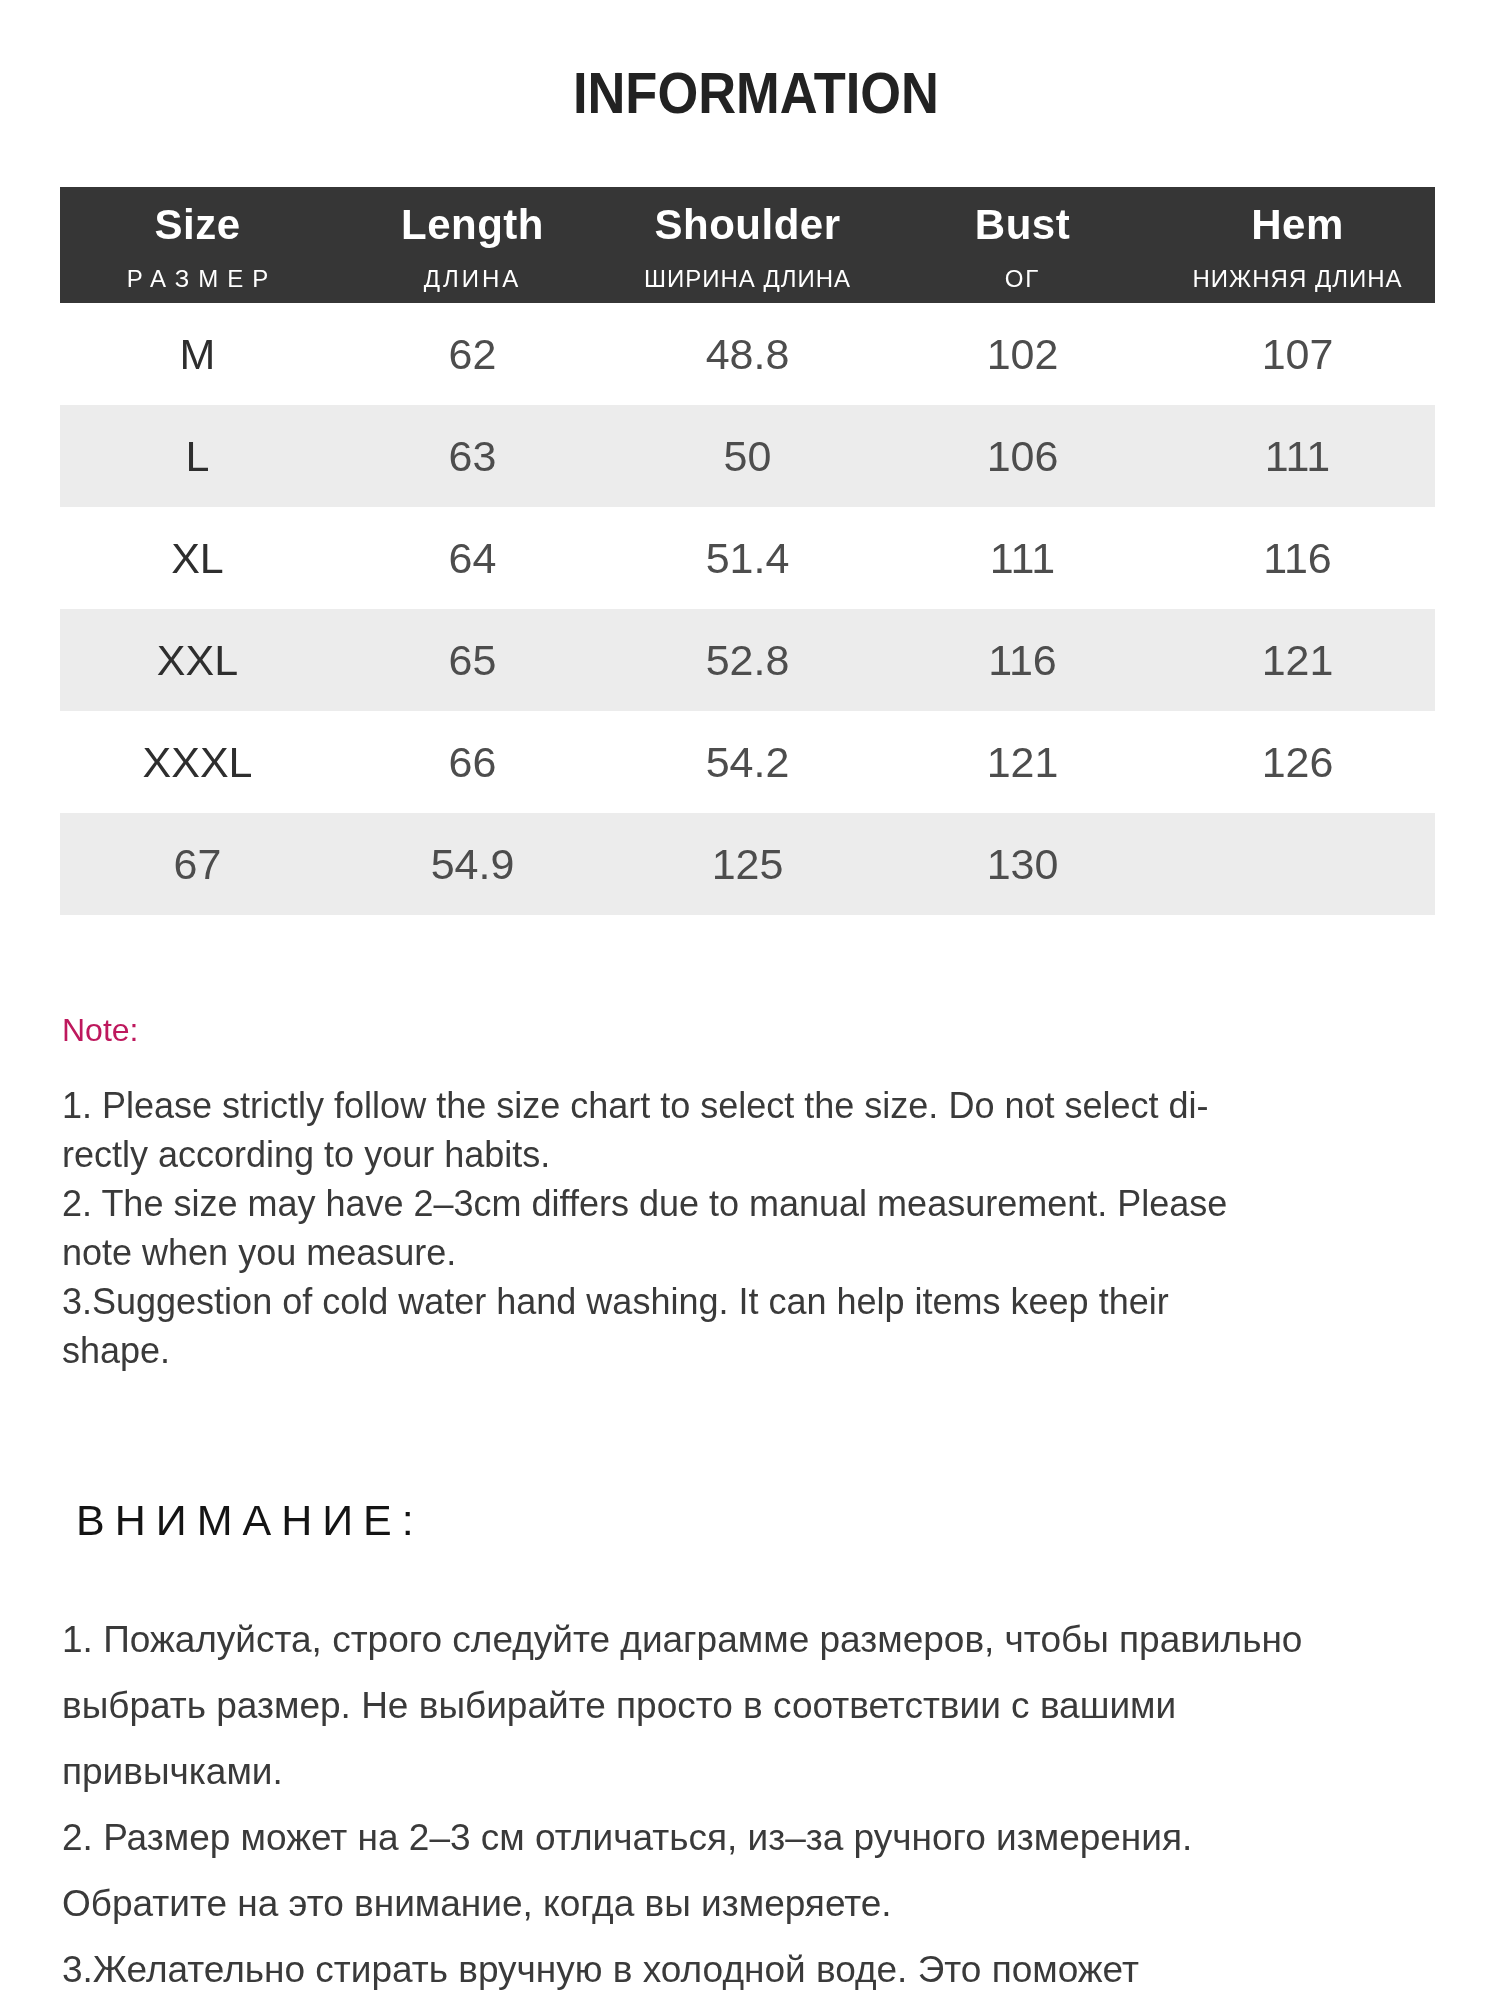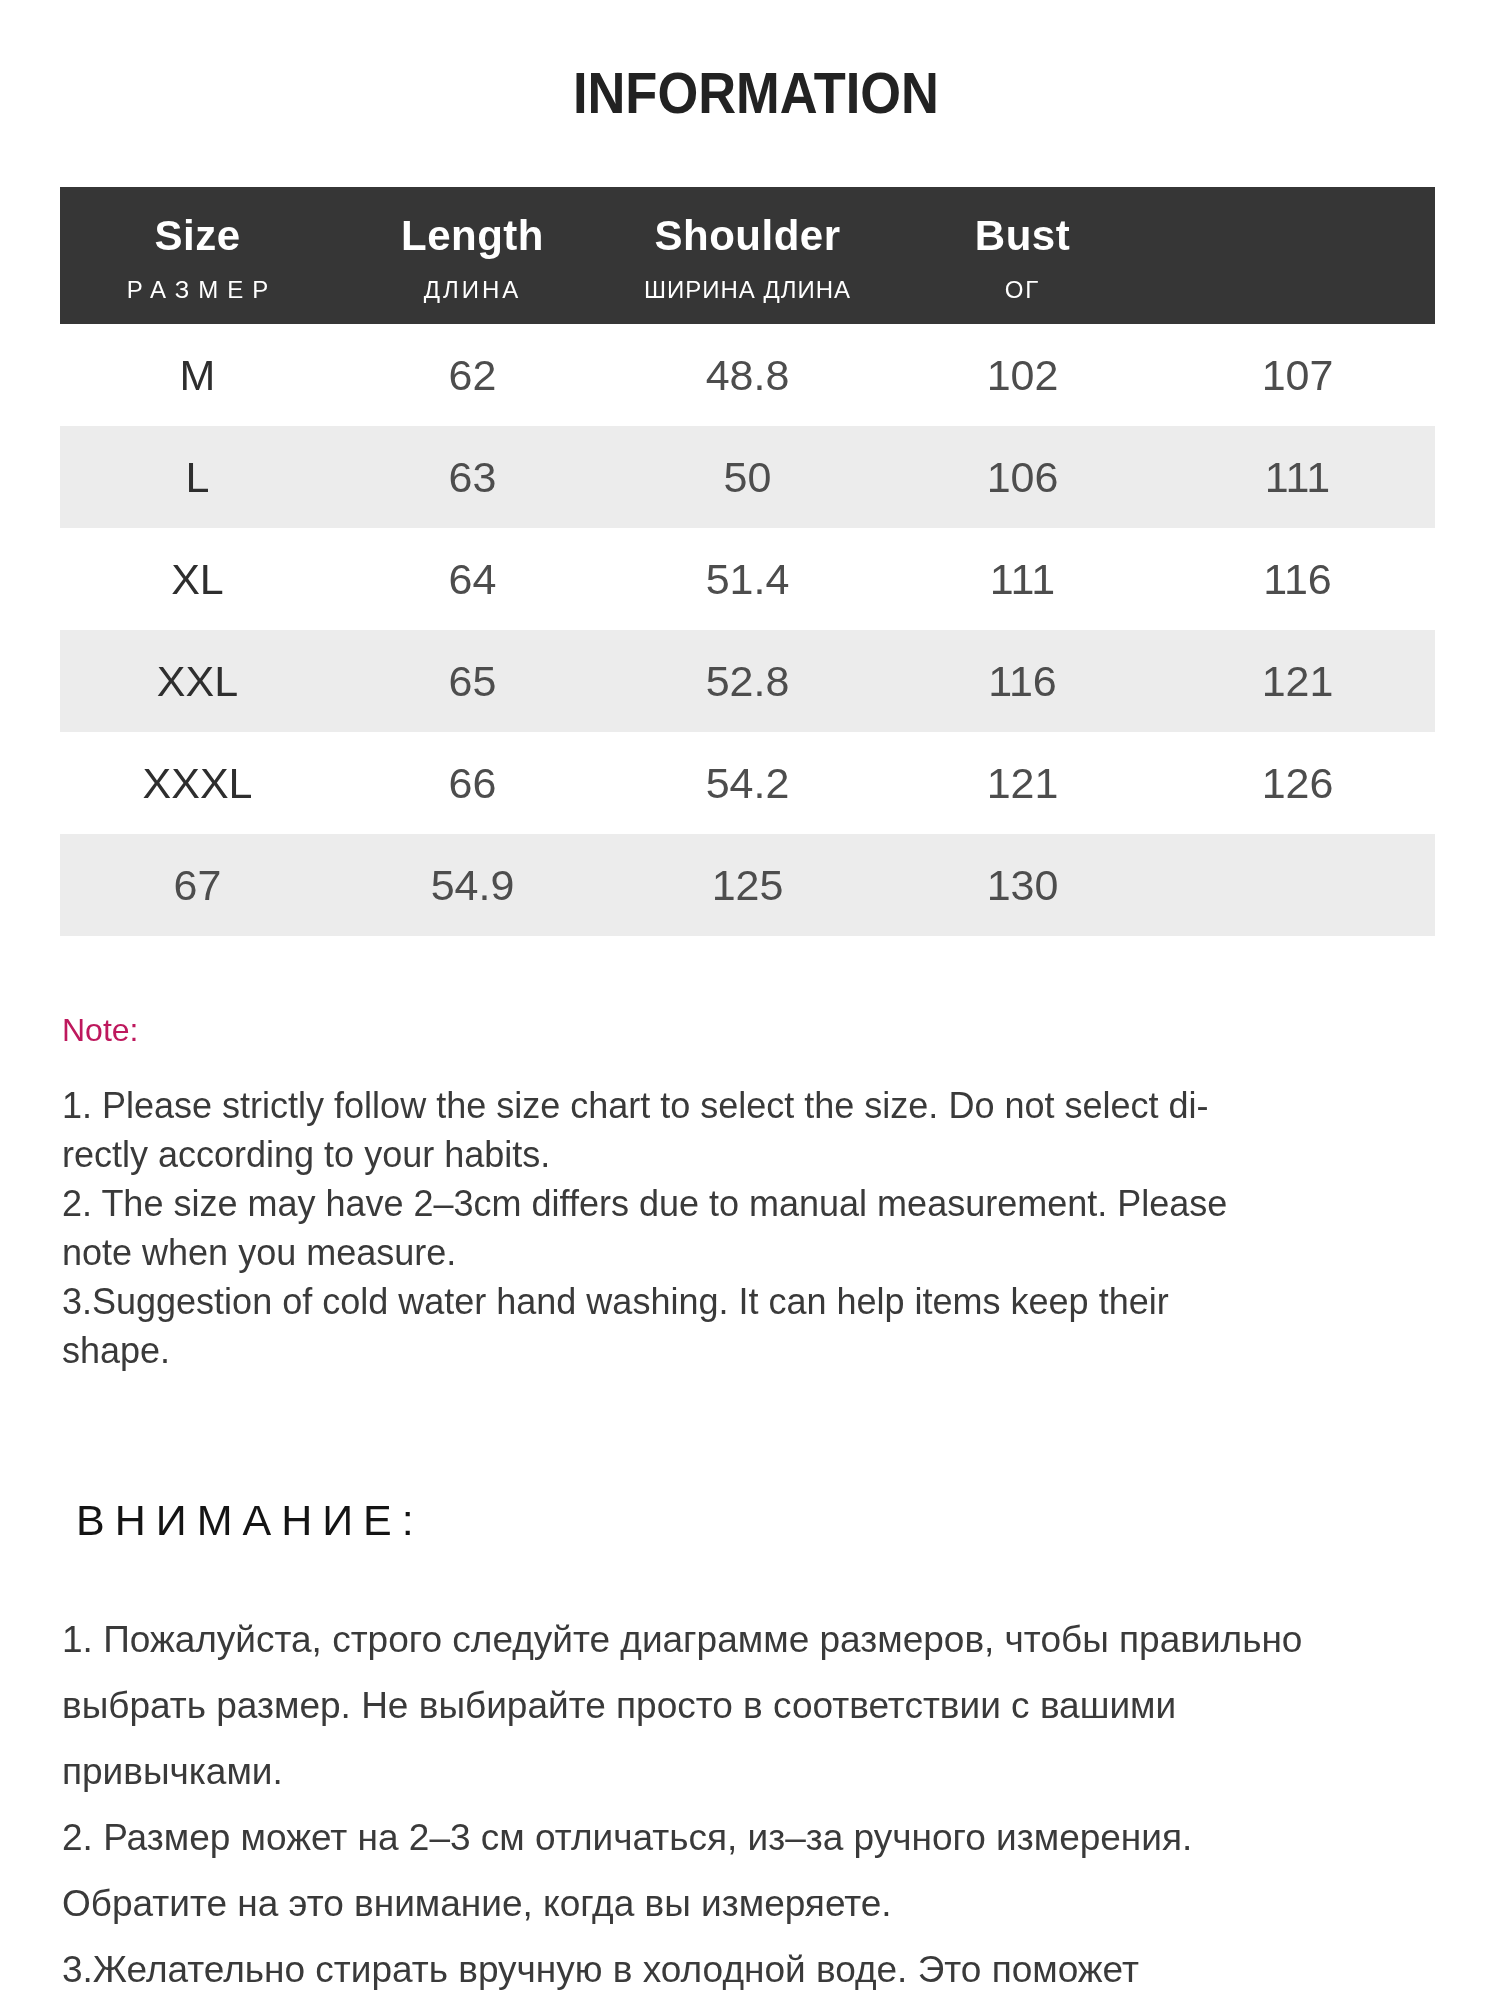--- a/index.html
+++ b/index.html
@@ -35,21 +35,21 @@
   
   .chart {
     position: absolute;
     left: 60px;
     top: 187px;
     width: 1375px;
   }
   .thead {
     display: grid;
     grid-template-columns: repeat(5, 1fr);
-    height: 137px;
+    height: 116px;
     background: #363636;
     color: #ffffff;
   }
   .th {
     display: flex;
     flex-direction: column;
     align-items: center;
     justify-content: center;
     gap: 16px;
     padding-top: 4px;
@@ -125,20 +125,24 @@
         <div class="en">Length</div>
         <div class="ru">ДЛИНА</div>
       </div>
       <div class="th">
         <div class="en">Shoulder</div>
         <div class="ru">ШИРИНА ДЛИНА</div>
       </div>
       <div class="th">
         <div class="en">Bust</div>
         <div class="ru">ОГ</div>
+      </div>
+      <div class="th">
+        <div class="en">Hem</div>
+        <div class="ru">НИЖНЯЯ ДЛИНА</div>
       </div>
     </div>
 
     <div class="tbody">
       <div class="tr">
         <div class="td size">M</div>
         <div class="td">62</div>
         <div class="td">48.8</div>
         <div class="td">102</div>
         <div class="td">107</div>

